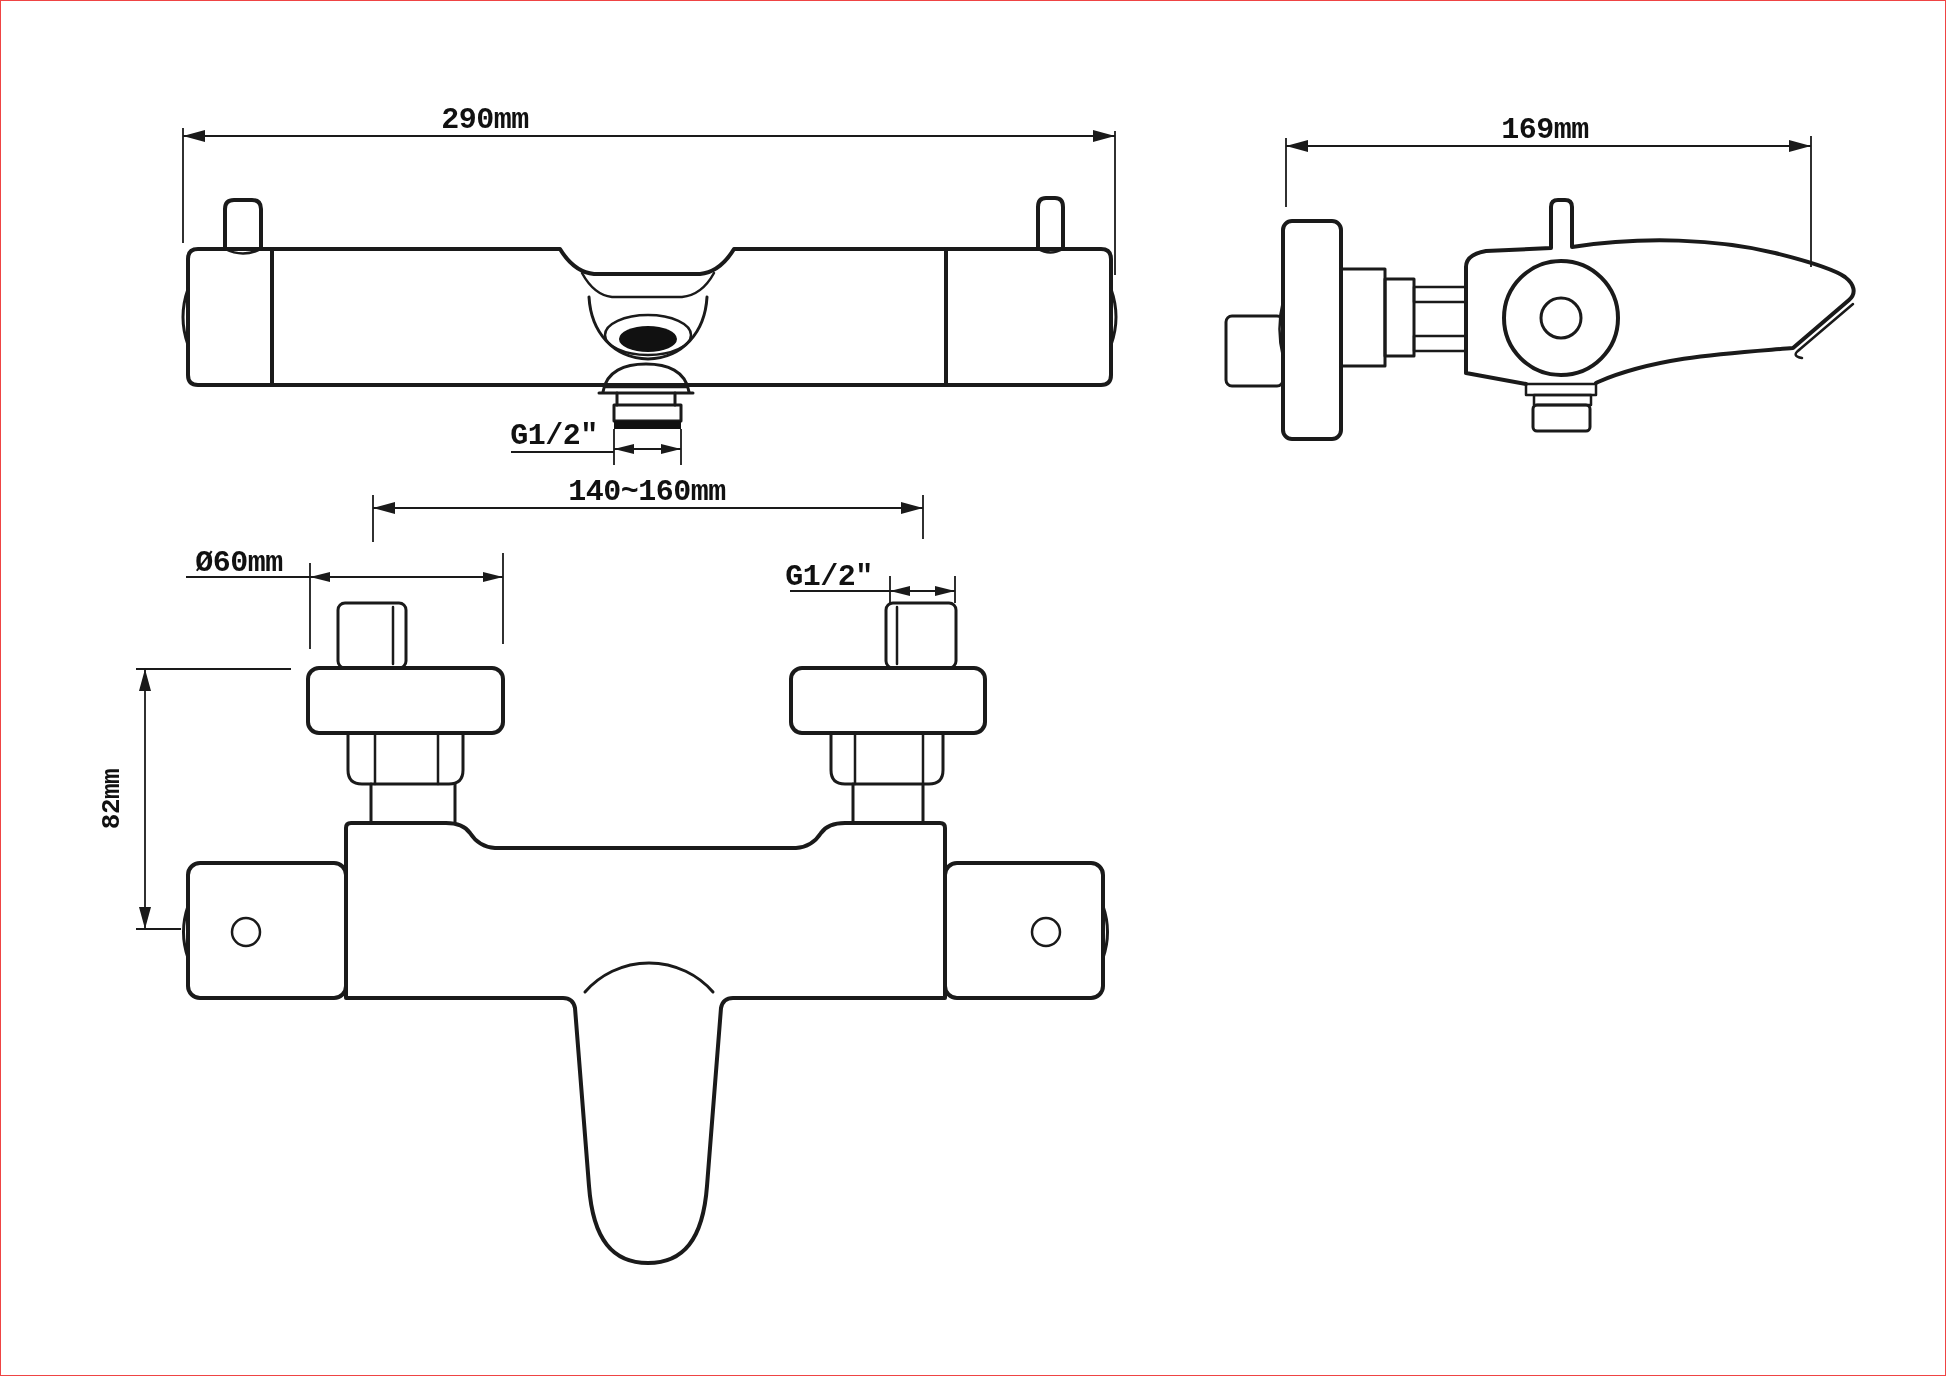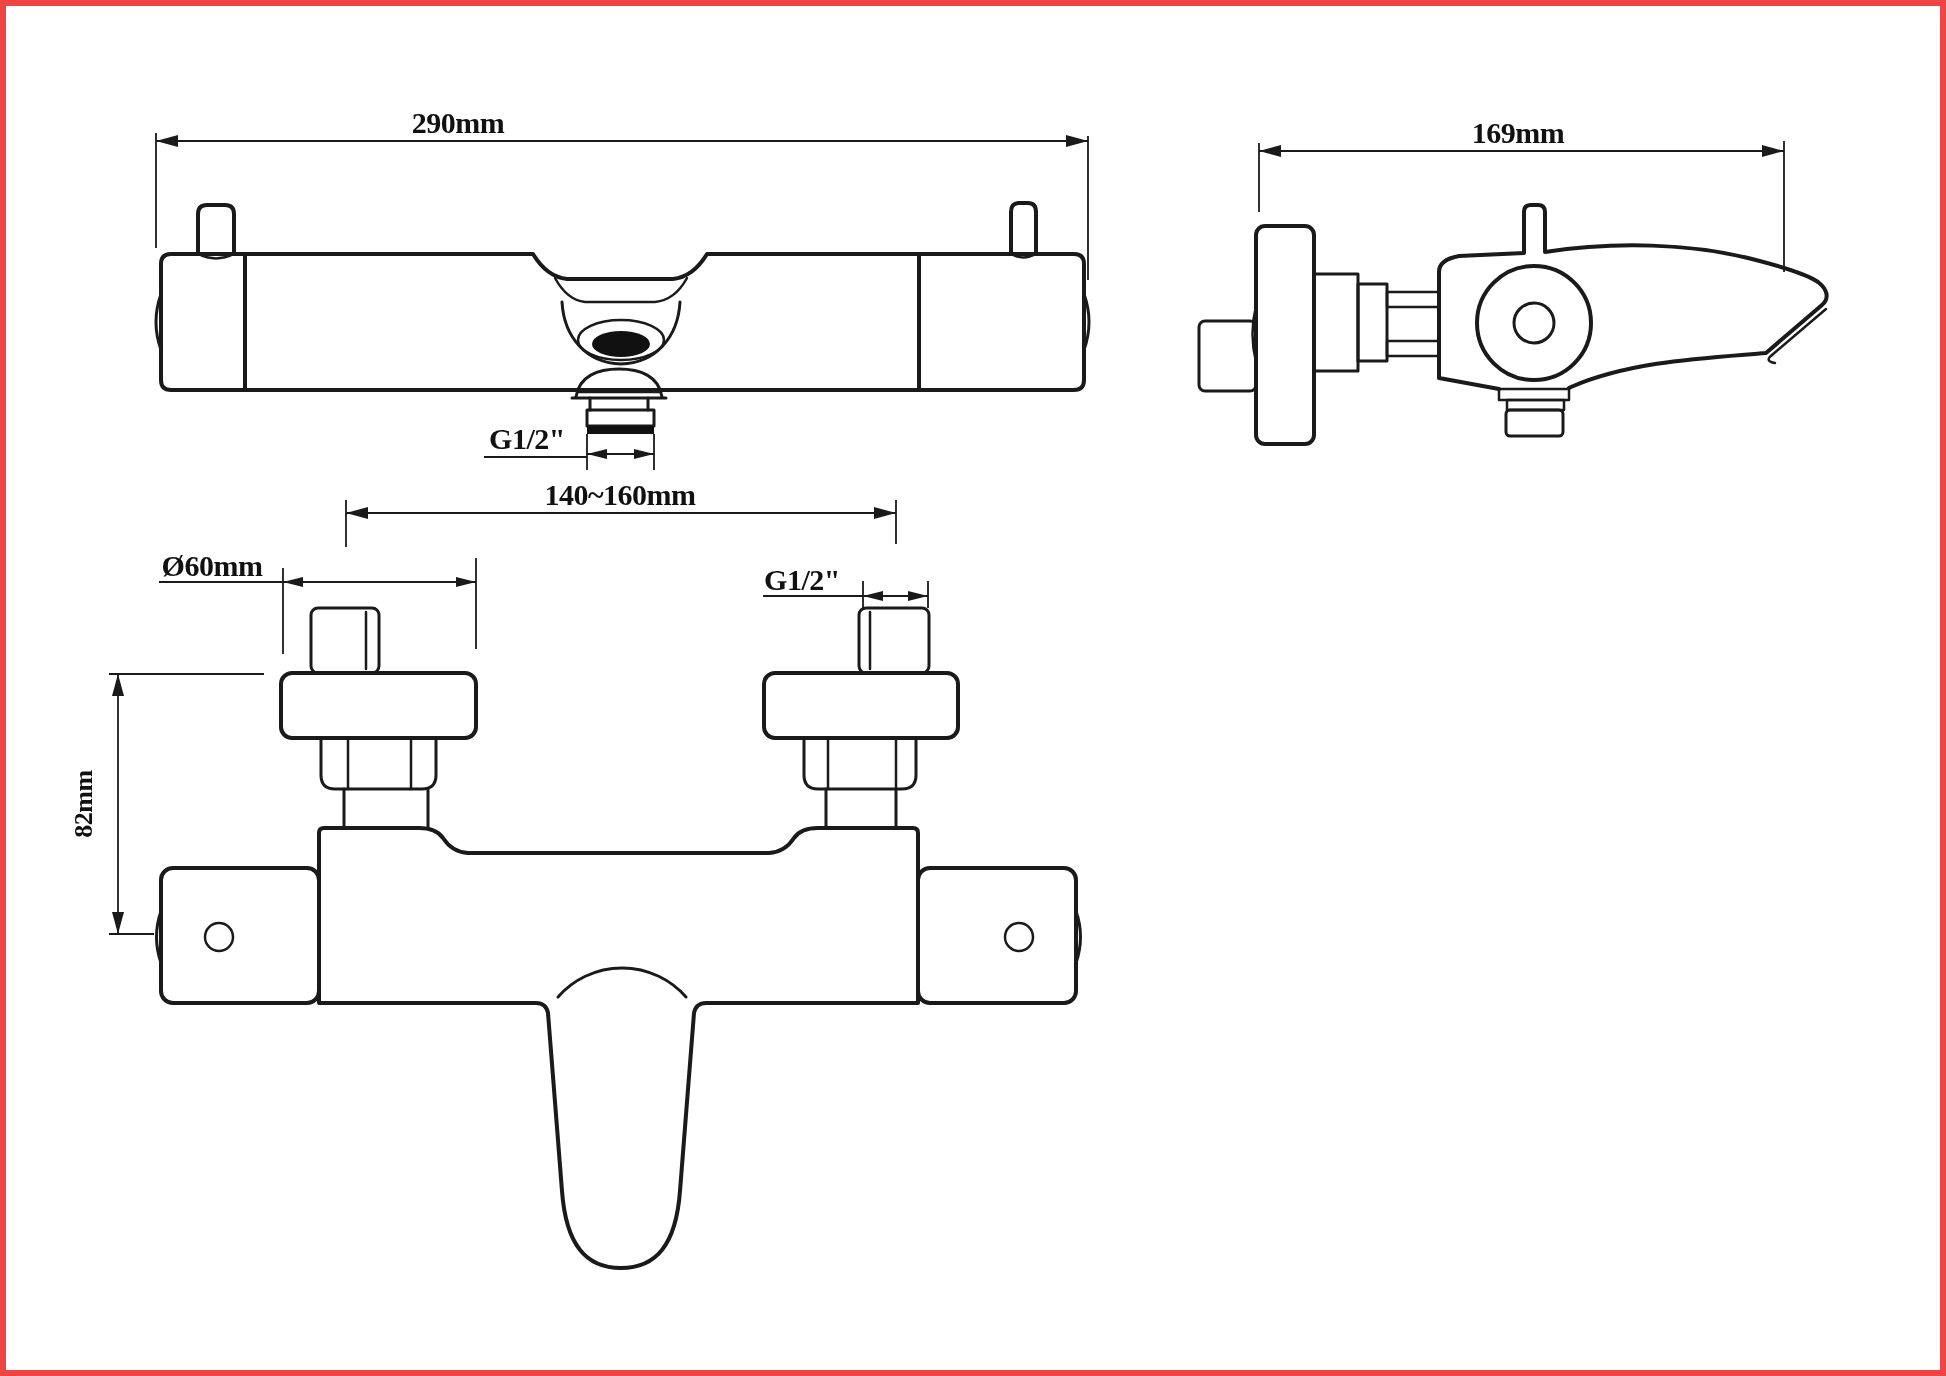--- a/index.html
+++ b/index.html
@@ -1,22 +1,23 @@
 <!DOCTYPE html>
 <html><head>
 <meta charset="utf-8">
 <style>
   html,body{margin:0;padding:0;background:#e8e8e8;}
   .sheet{
     position:relative;
     width:1946px;height:1376px;
     background:#ffffff;
-    border:6px solid #ef4444;
+    border:1px solid #ef4444;
     box-sizing:border-box;
-    font-family:Liberation Serif, serif;
+    font-family:Liberation Mono, monospace;
+    padding-left:32px;
   }
   svg{display:block;width:1946px;height:1376px;}
   .outline{fill:none;stroke:#1a1a1a;stroke-width:4;stroke-linecap:round;stroke-linejoin:round;}
   .outline-med{fill:none;stroke:#1a1a1a;stroke-width:3;stroke-linecap:round;stroke-linejoin:round;}
   .outline-thin{fill:none;stroke:#1a1a1a;stroke-width:2.5;stroke-linecap:round;stroke-linejoin:round;}
   .dim{fill:none;stroke:#1a1a1a;stroke-width:1.8;stroke-linecap:butt;}
   .arrow{fill:#1a1a1a;stroke:none;}
   .dark{fill:#111111;stroke:none;}
   .dimtext{fill:#111111;font-weight:700;font-size:30px;letter-spacing:-0.5px;}
   .dimtext-sm{fill:#111111;font-weight:700;font-size:26px;letter-spacing:-0.5px;}

